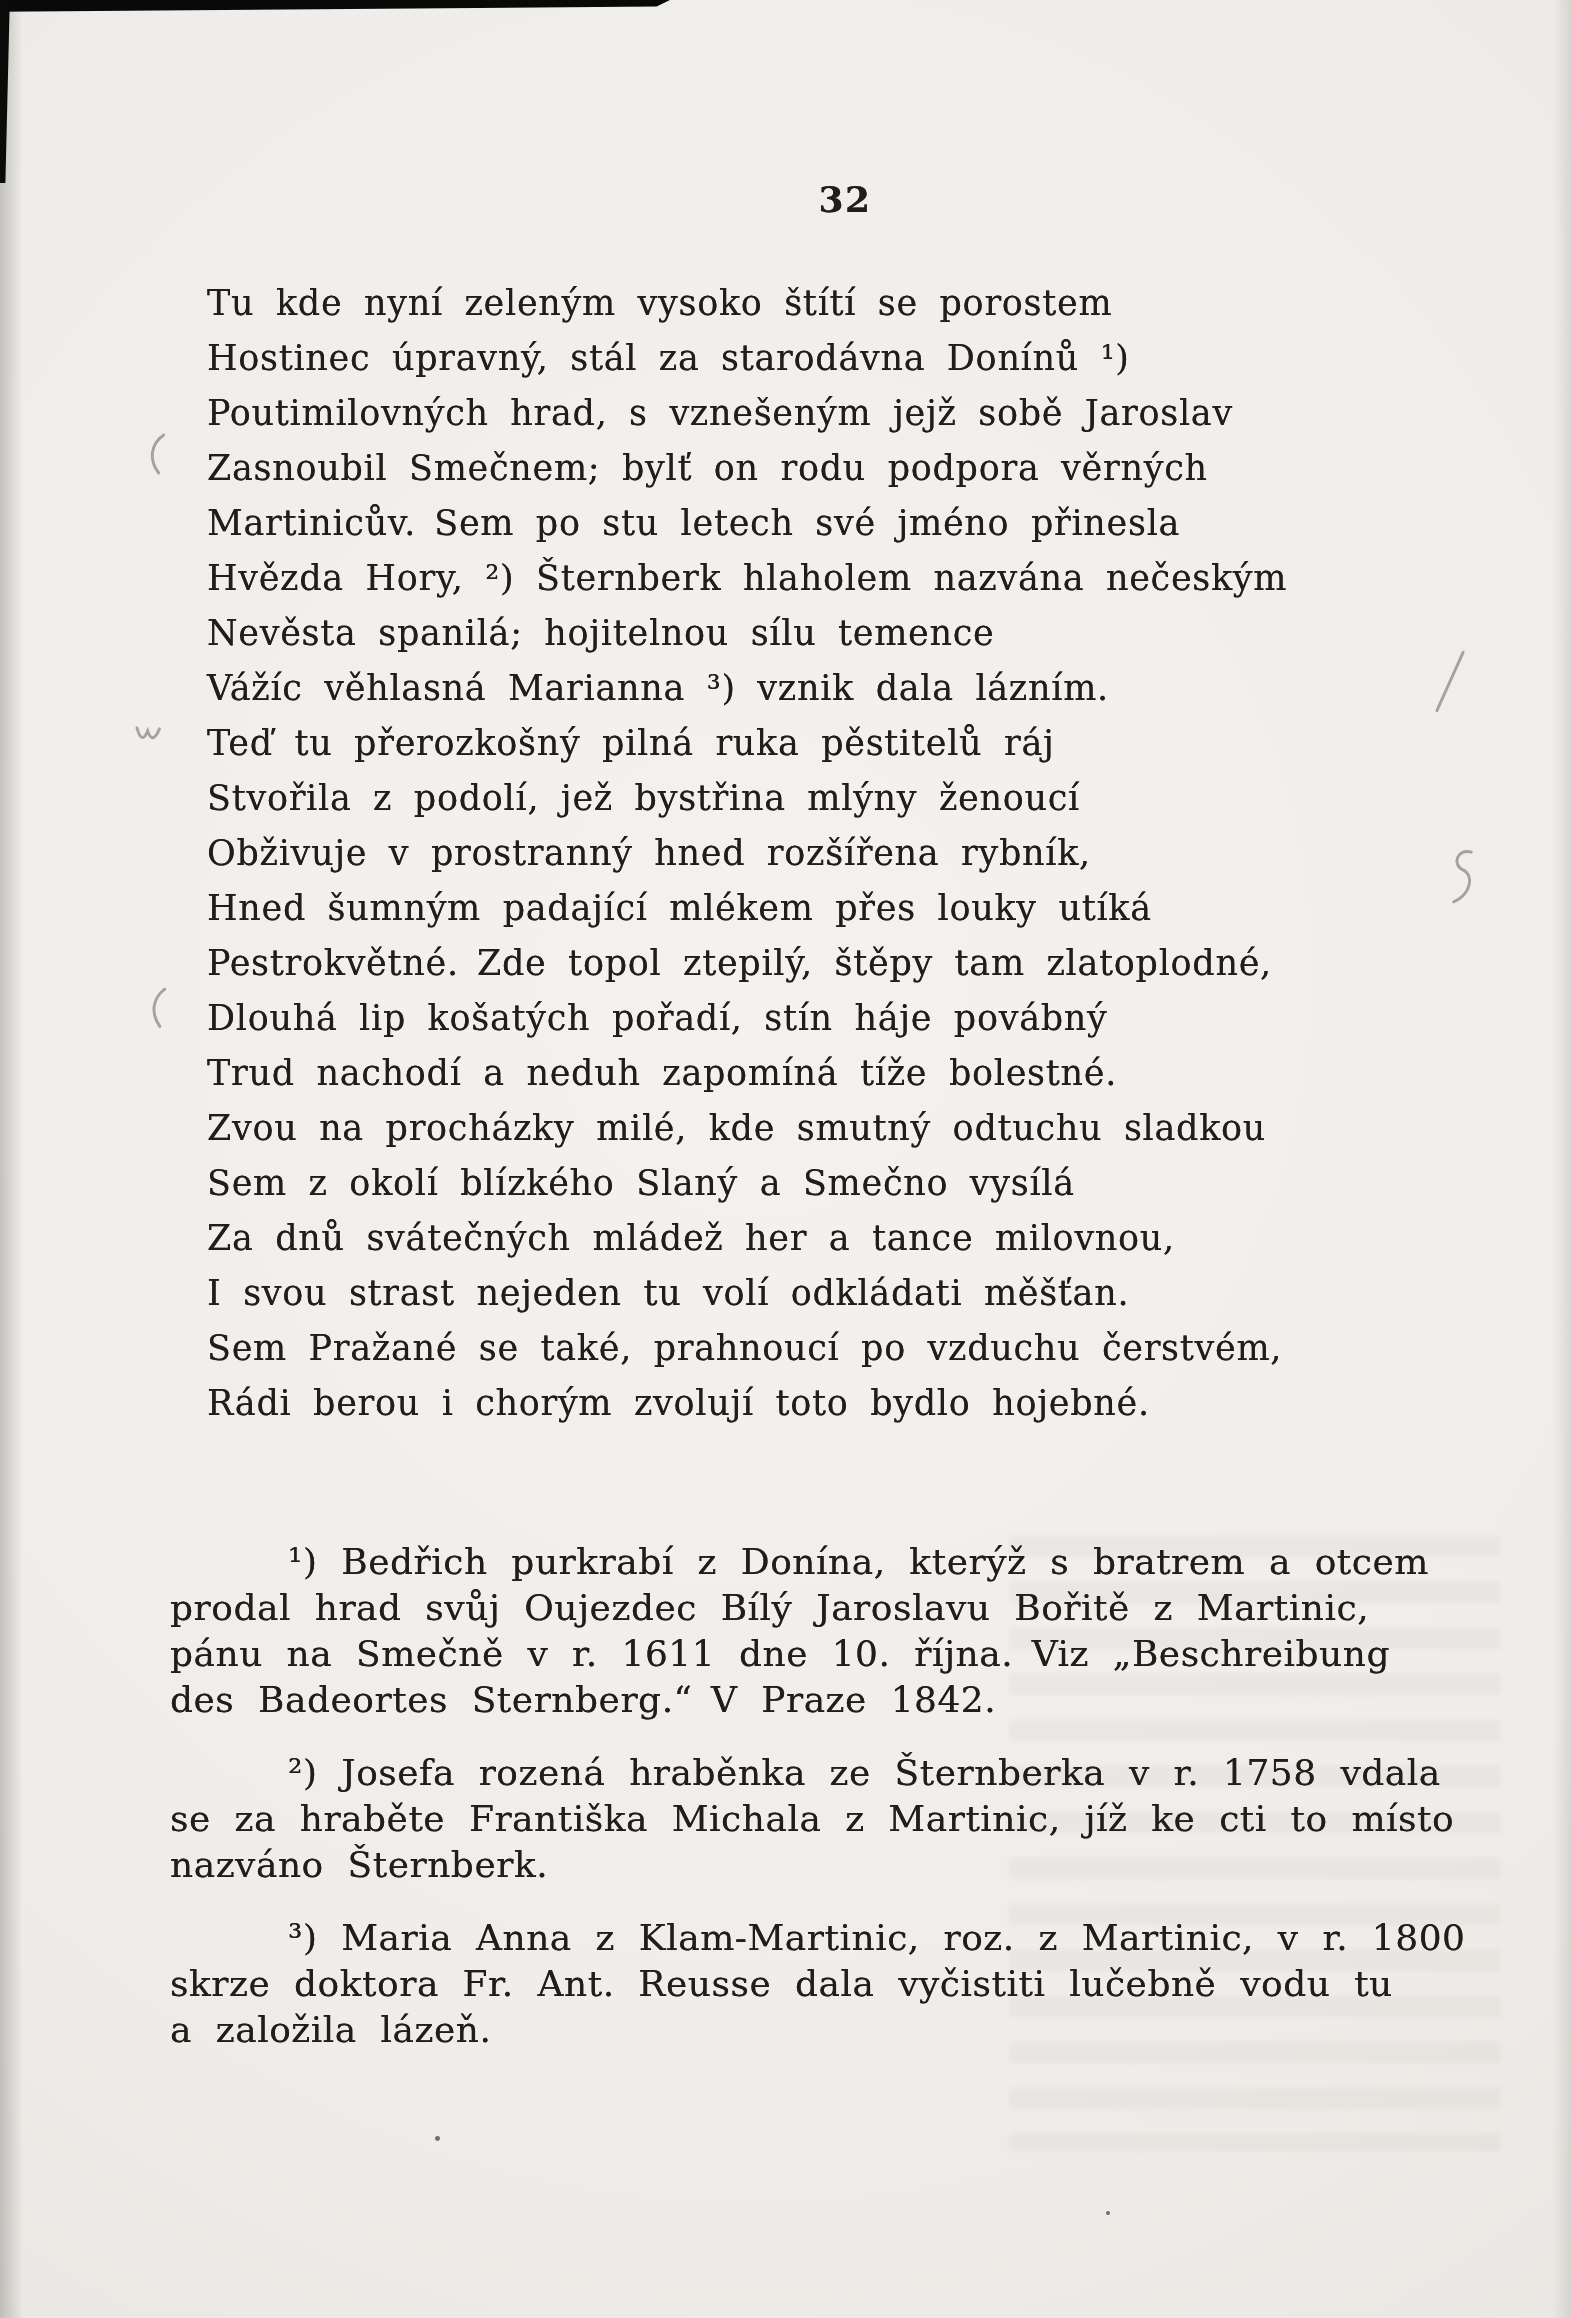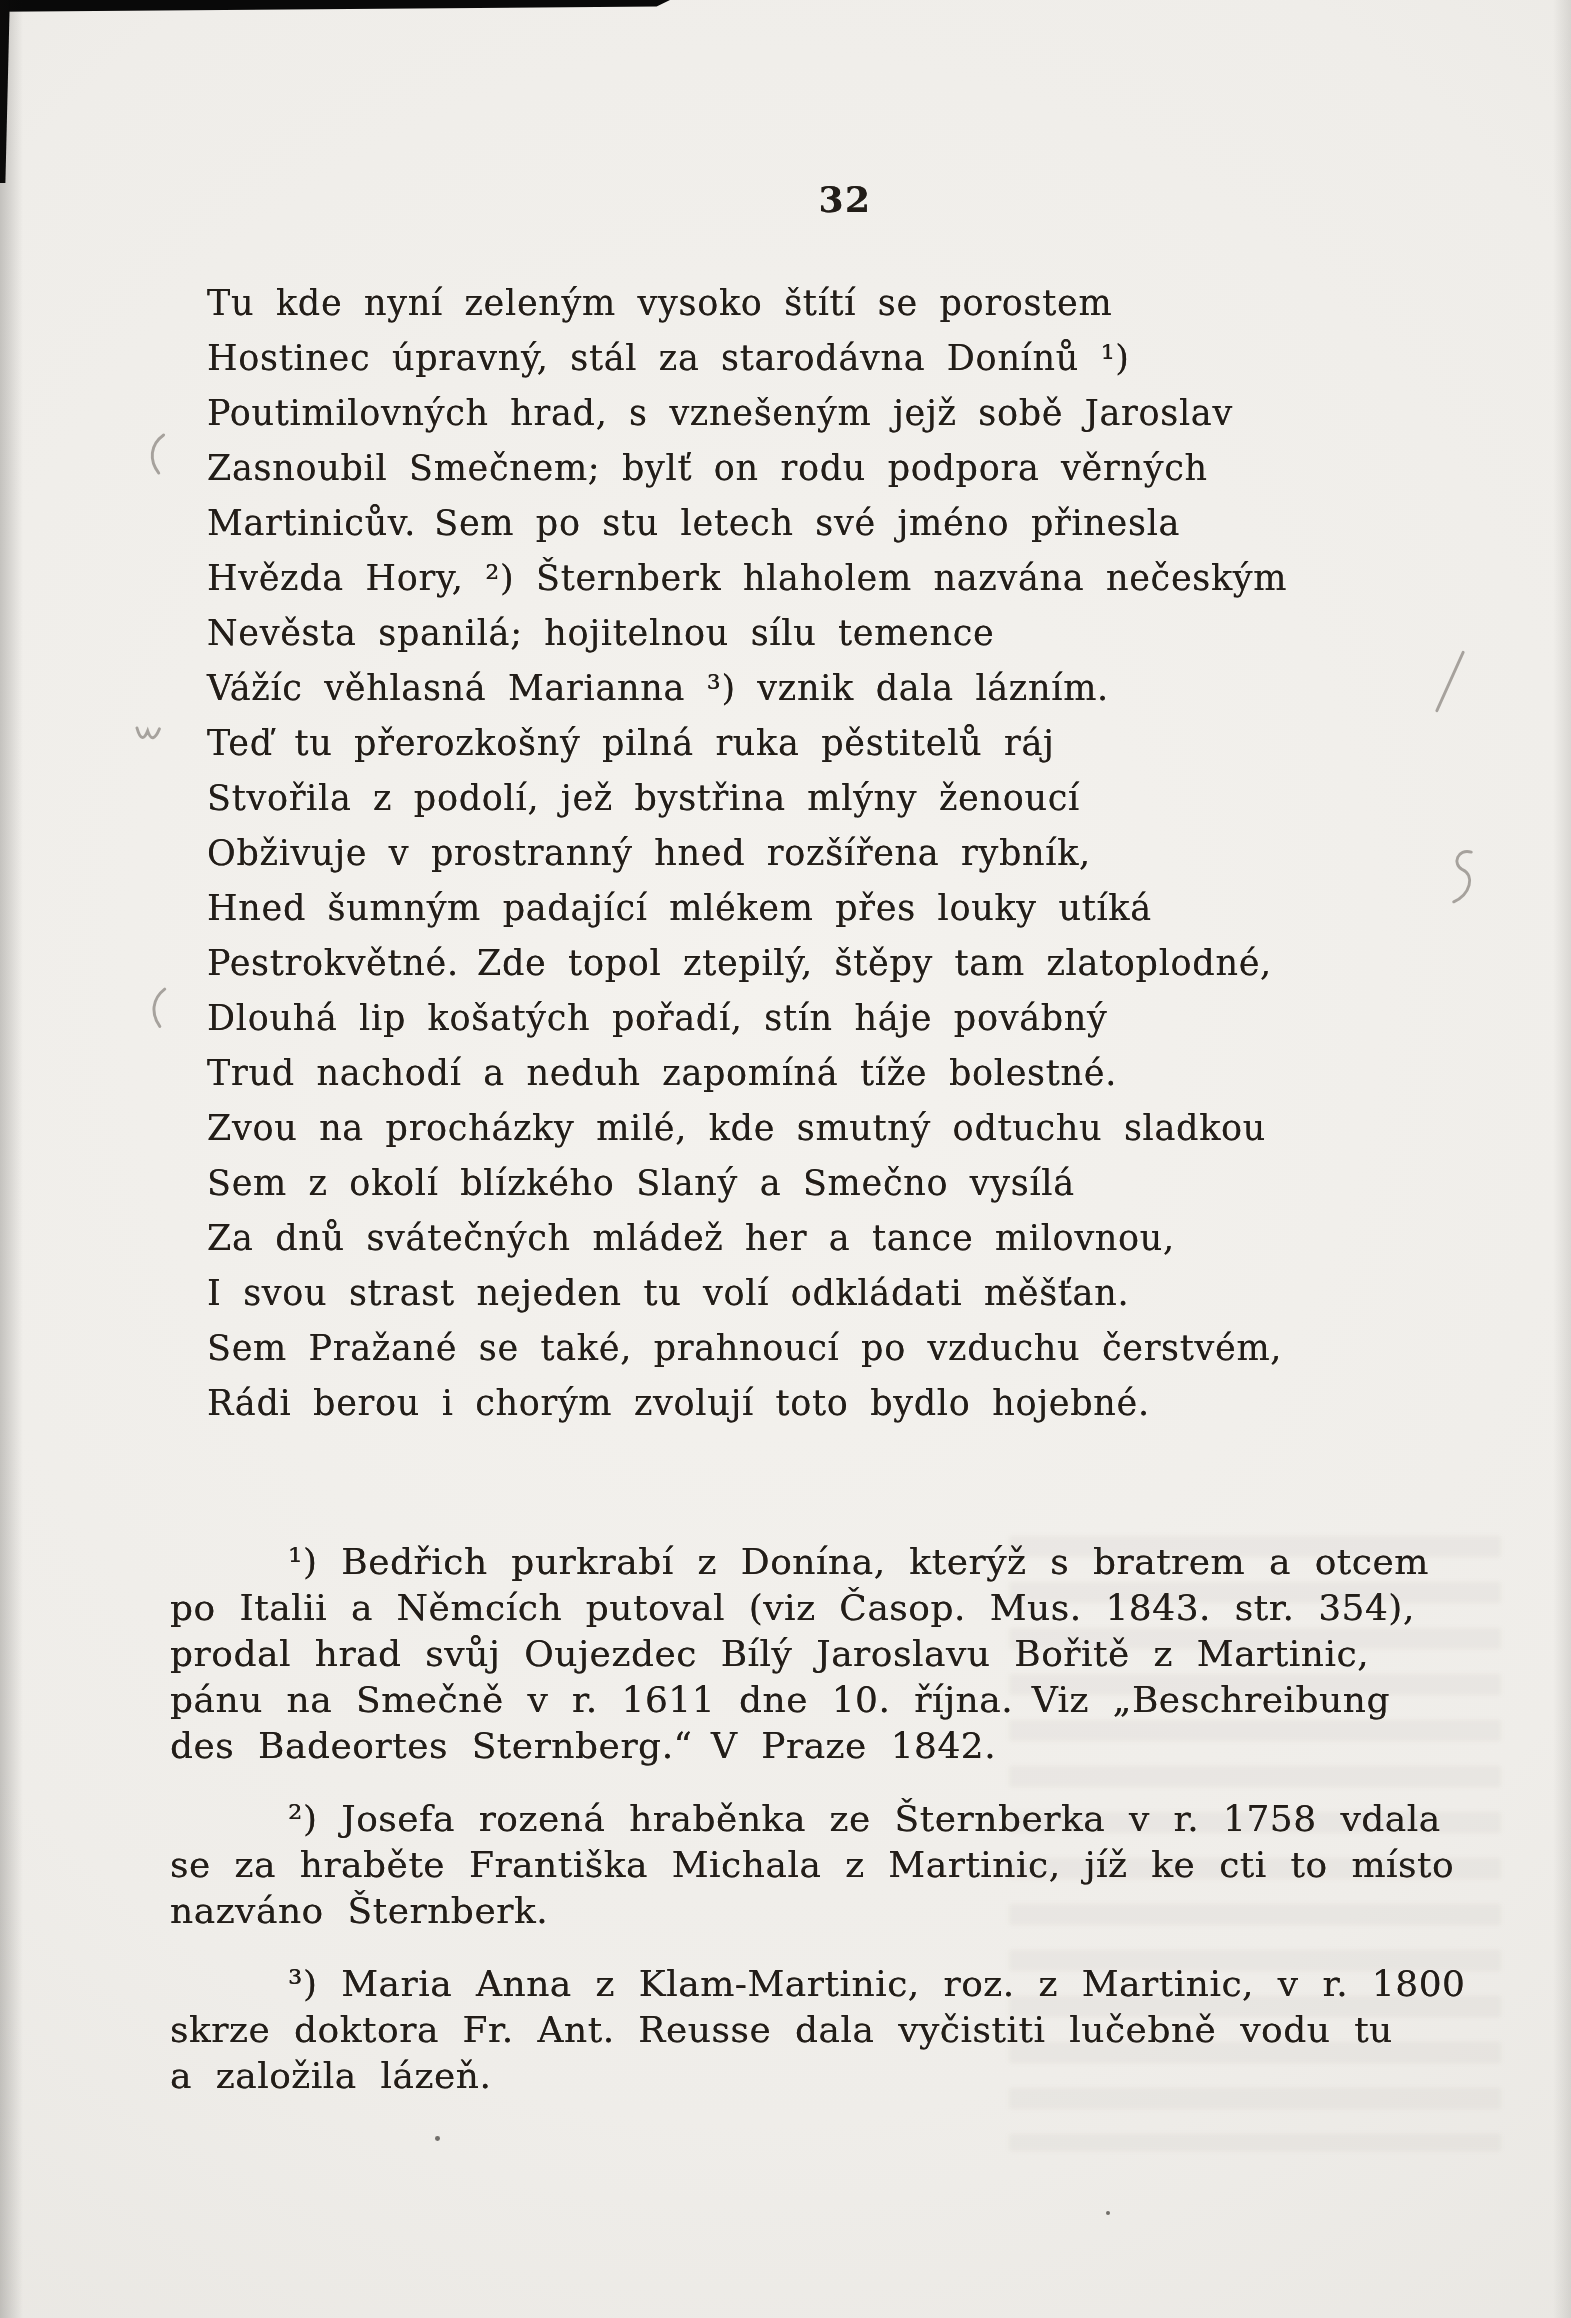--- a/index.html
+++ b/index.html
@@ -155,21 +155,20 @@
     <div class="poem-line">Za dnů svátečných mládež her a tance milovnou,</div>
     <div class="poem-line">I svou strast nejeden tu volí odkládati měšťan.</div>
     <div class="poem-line">Sem Pražané se také, prahnoucí po vzduchu čerstvém,</div>
     <div class="poem-line">Rádi berou i chorým zvolují toto bydlo hojebné.</div>
   </div>
 
   <div class="footnotes">
 
     <div class="fn">
       <div class="fn-line fn-first">¹) Bedřich purkrabí z Donína, kterýž s bratrem a otcem</div>
-      <div class="fn-line">po Italii a Němcích putoval (viz Časop. Mus. 1843. str. 354),</div>
       <div class="fn-line"><span>prodal hrad svůj </span><span class="it">Oujezdec Bílý</span><span> Jaroslavu Bořitě z Martinic,</span></div>
       <div class="fn-line">pánu na Smečně v r. 1611 dne 10. října. Viz „Beschreibung</div>
       <div class="fn-line">des Badeortes Sternberg.“ V Praze 1842.</div>
     </div>
 
     <div class="fn">
       <div class="fn-line fn-first">²) Josefa rozená hraběnka ze Šternberka v r. 1758 vdala</div>
       <div class="fn-line">se za hraběte Františka Michala z Martinic, jíž ke cti to místo</div>
       <div class="fn-line">nazváno Šternberk.</div>
     </div>

